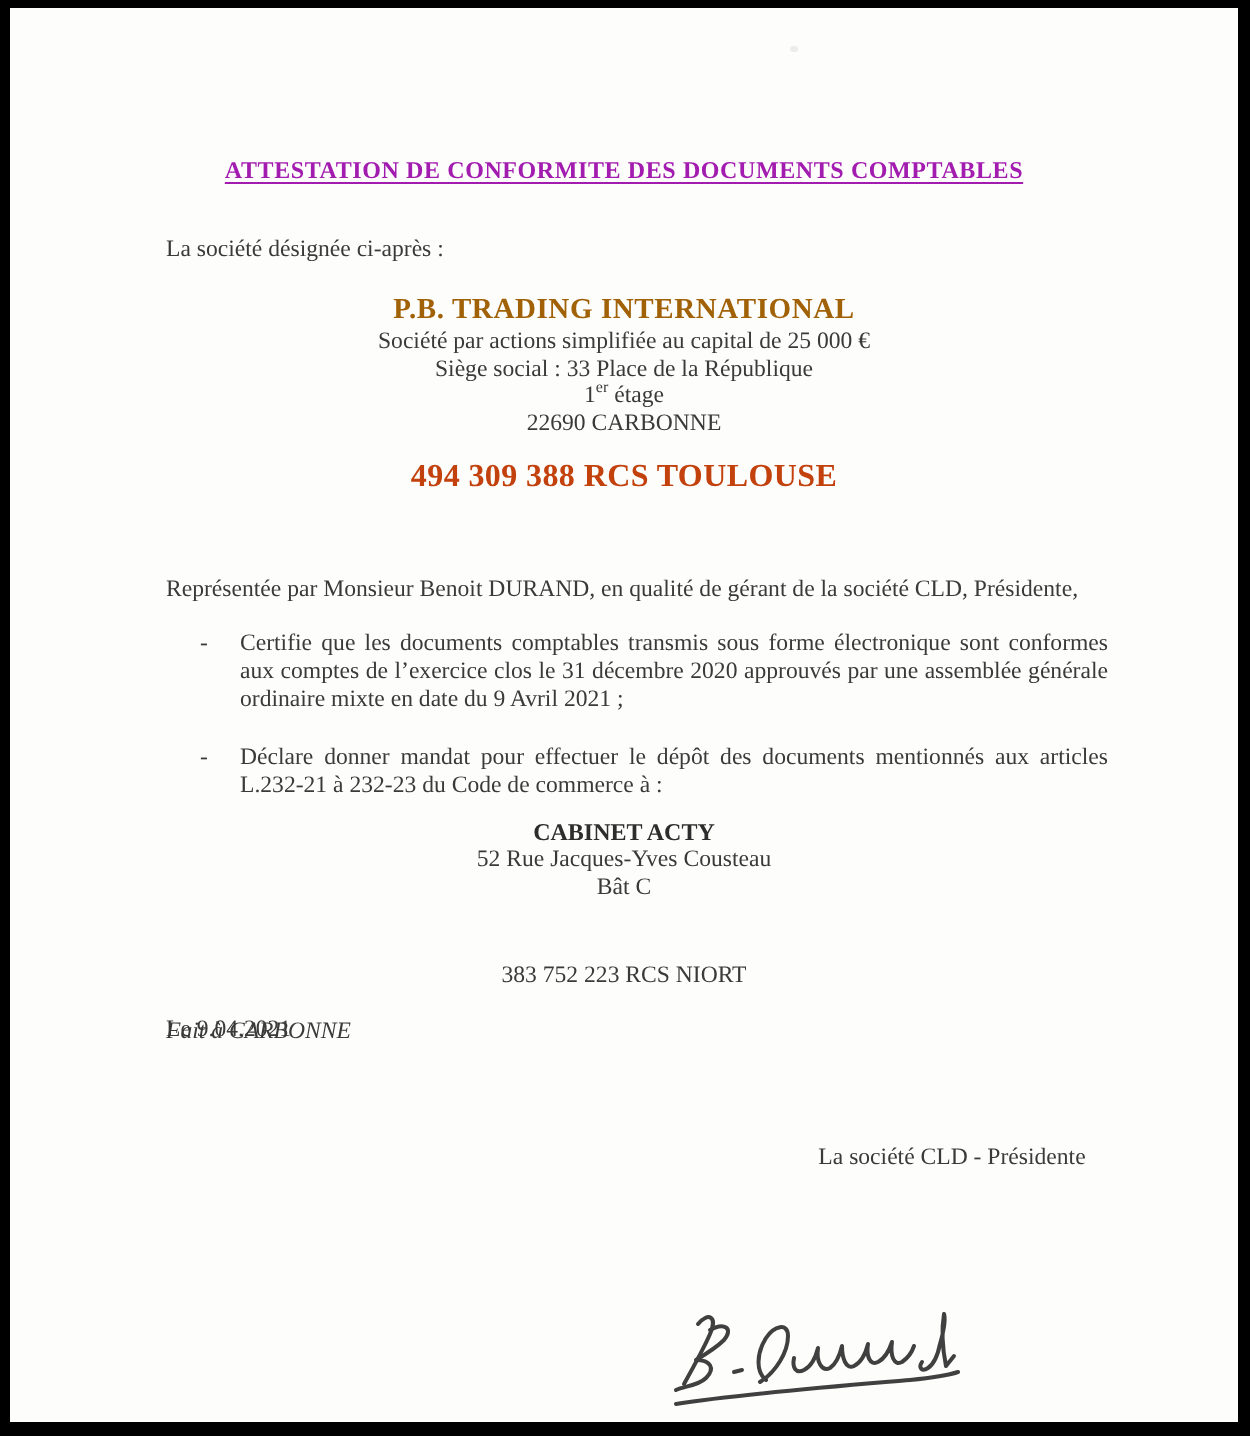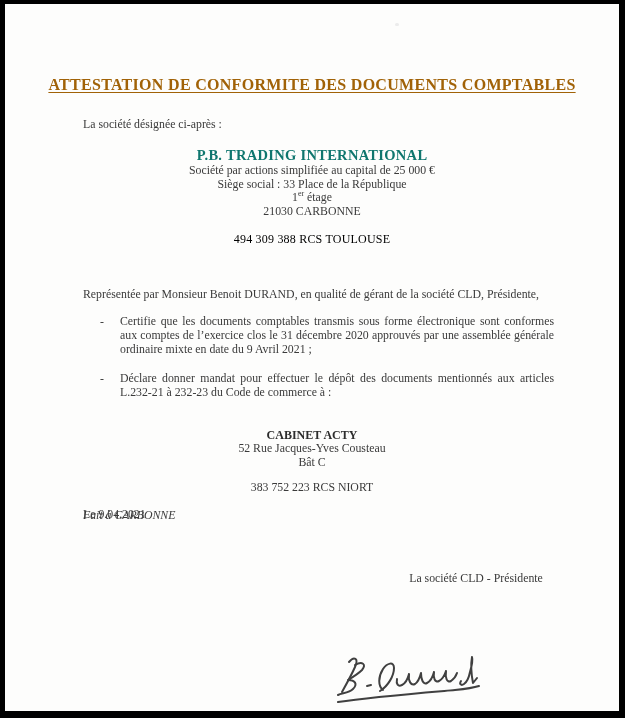--- a/index.html
+++ b/index.html
@@ -20,59 +20,59 @@
     color: #3a3a3a;
     font-size: 11.8px;
     line-height: 14px;
     overflow: hidden;
   }
   .abs { position: absolute; }
   .centered { left: 0; right: 0; text-align: center; }
   .title {
     top: 74px;
     font-weight: bold;
-    font-size: 16px;
+    font-size: 12px;
     letter-spacing: 0.3px;
-    color: #a16207;
+    color: #a21caf;
     text-decoration: underline;
     text-underline-offset: 2px;
   }
   .intro { top: 113px; left: 78px; }
   .company-block { top: 142px; }
   .company-name {
     font-weight: bold;
     font-size: 14.5px;
     line-height: 18px;
     letter-spacing: 0.3px;
-    color: #0f766e;
+    color: #a16207;
   }
   .company-line { line-height: 13.5px; }
   .rcs-company {
     top: 228px;
-    font-weight: normal;
-    font-size: 12px;
+    font-weight: bold;
+    font-size: 16px;
     letter-spacing: 0.2px;
-    color: #000000;
+    color: #c2410c;
   }
   .rep-line { top: 283px; left: 78px; width: 480px; font-family: Liberation Serif, serif; }
   .bullets { top: 310px; left: 95px; width: 454px; }
   .bullet-item {
     display: flex;
     margin-bottom: 14px;
   }
   .bullet-dash {
     flex: 0 0 20px;
     text-align: left;
   }
   .bullet-text {
     flex: 1 1 auto;
     text-align: justify;
     line-height: 14.2px;
   }
-  .cabinet-block { top: 405px; margin-top: 19px; }
+  .cabinet-block { top: 405px; }
   .cabinet-name {
     font-weight: bold;
     font-size: 12px;
     color: #2d2d2d;
   }
   .cabinet-line { line-height: 13.8px; }
   .rcs-cabinet { top: 476px; }
   .fait-line { top: 504px; left: 78px; font-style: italic; }
   .date-line { top: 503px; left: 78px; }
   .sig-text-block { top: 567px; left: 360px; width: 222px; text-align: center; }
@@ -95,21 +95,21 @@
 
   <div class="abs centered title">ATTESTATION DE CONFORMITE DES DOCUMENTS COMPTABLES</div>
 
   <div class="abs intro">La société désignée ci-après :</div>
 
   <div class="abs centered company-block">
     <div class="company-name">P.B. TRADING INTERNATIONAL</div>
     <div class="company-line">Société par actions simplifiée au capital de 25 000 €</div>
     <div class="company-line">Siège social : 33 Place de la République</div>
     <div class="company-line"><span>1</span><sup>er</sup><span> étage</span></div>
-    <div class="company-line">21030 CARBONNE</div>
+    <div class="company-line">22690 CARBONNE</div>
   </div>
 
   <div class="abs centered rcs-company">494 309 388 RCS TOULOUSE</div>
 
   <div class="abs rep-line">Représentée par Monsieur Benoit DURAND, en qualité de gérant de la société CLD, Présidente,</div>
 
   <div class="abs bullets">
     <div class="bullet-item">
       <span class="bullet-dash">-</span>
       <div class="bullet-text">Certifie que les documents comptables transmis sous forme électronique sont conformes aux comptes de l’exercice clos le 31 décembre 2020 approuvés par une assemblée générale ordinaire mixte en date du 9 Avril 2021 ;</div>

